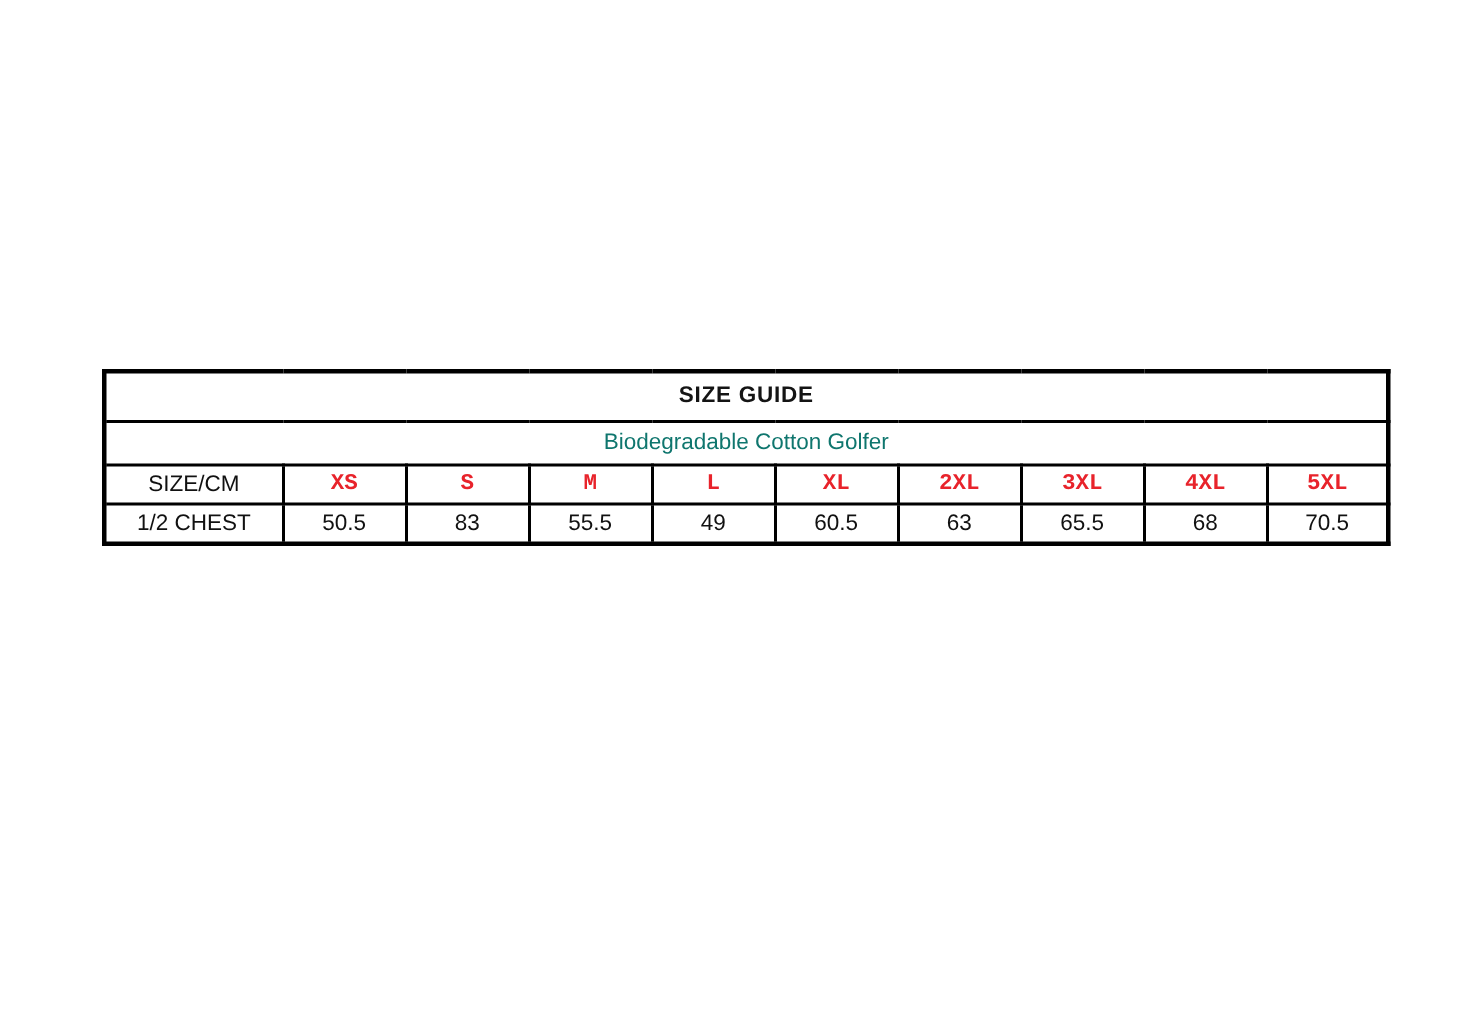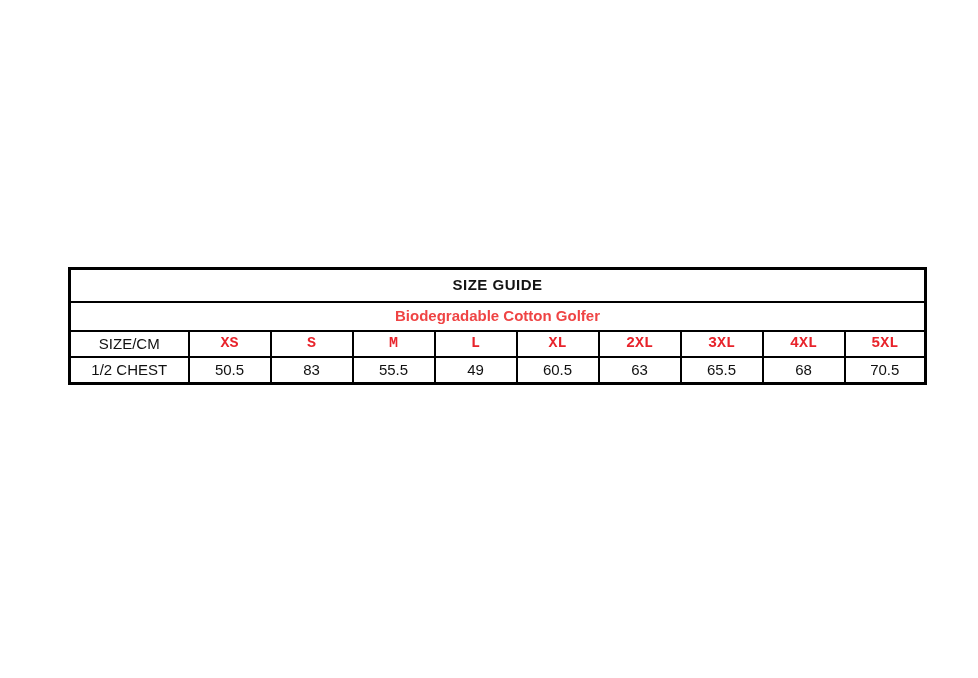--- a/index.html
+++ b/index.html
@@ -8,21 +8,21 @@
     width: 978px;
     height: 678px;
     background: #ffffff;
     font-family: "Liberation Sans", sans-serif;
     color: #111111;
     overflow: hidden;
   }
   .table-wrap {
     position: absolute;
     left: 68px;
-    top: 267px;
+    top: 246px;
     width: 856px;
   }
   table.size-guide {
     border-collapse: collapse;
     width: 856px;
     table-layout: fixed;
     border: 3px solid #000000;
   }
   table.size-guide td {
     border: 2px solid #000000;
@@ -38,23 +38,23 @@
   td.title-cell {
     height: 31px;
     font-size: 23px;
     font-weight: bold;
     letter-spacing: 0.5px;
     color: #141414;
   }
   td.subtitle-cell {
     height: 27px;
     font-size: 18px;
-    font-weight: bold;
+    font-weight: normal;
     background: #c6d8ef;
-    color: #ef4444;
+    color: #0f766e;
   }
   td.row-label-cell {
     text-align: left;
     padding-left: 4px;
     font-size: 15px;
   }
   tr.header-row td { height: 24px; }
   tr.values-row td { height: 24px; }
   td.size-cell {
     font-weight: bold;

